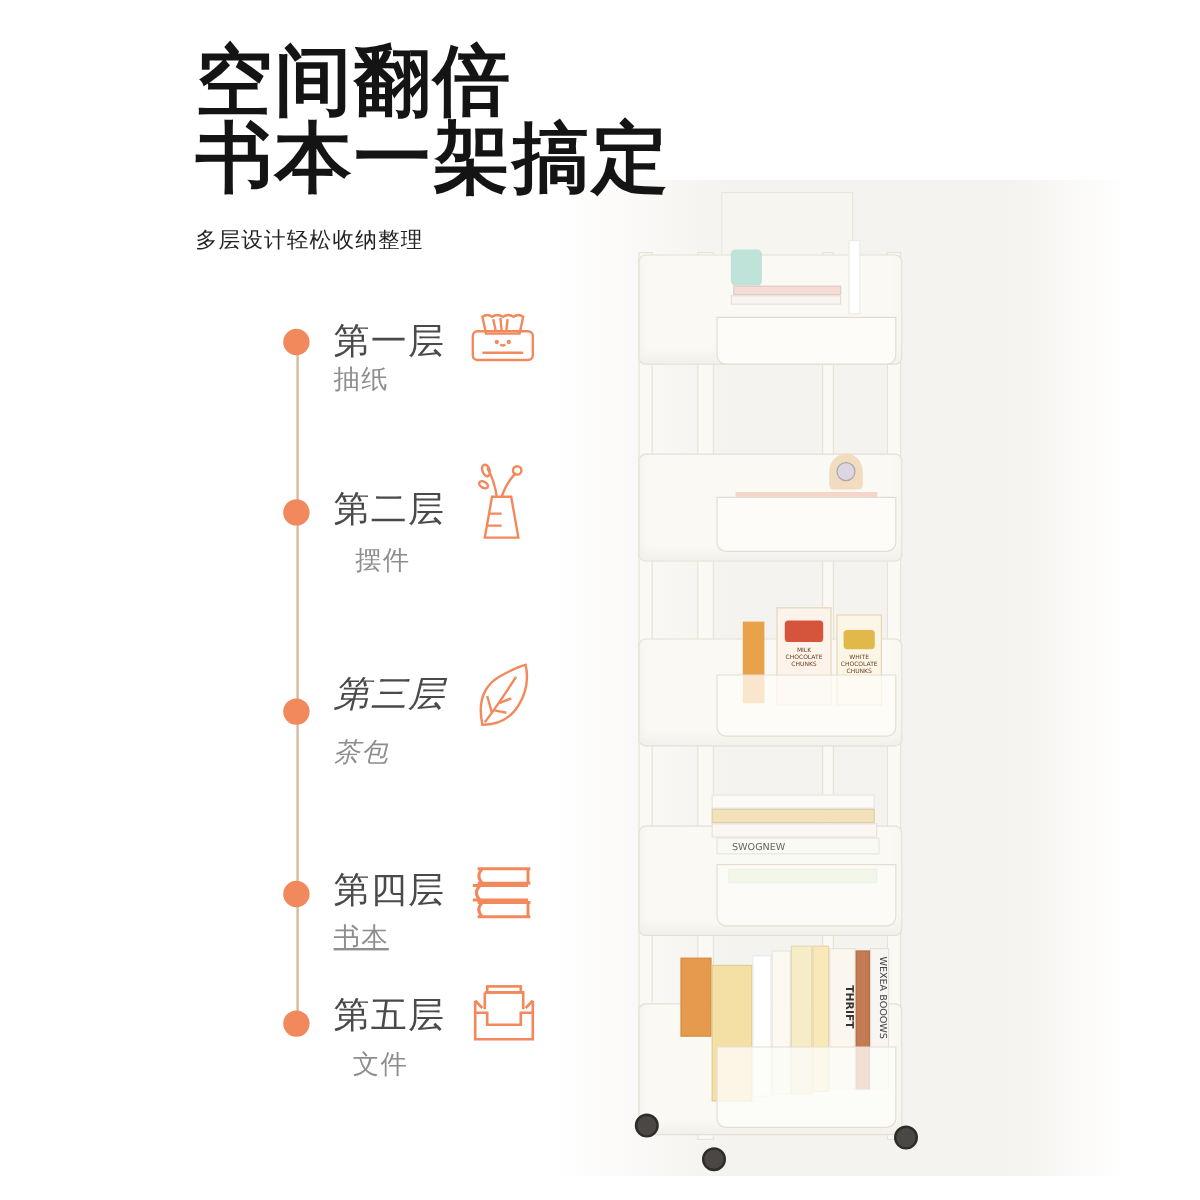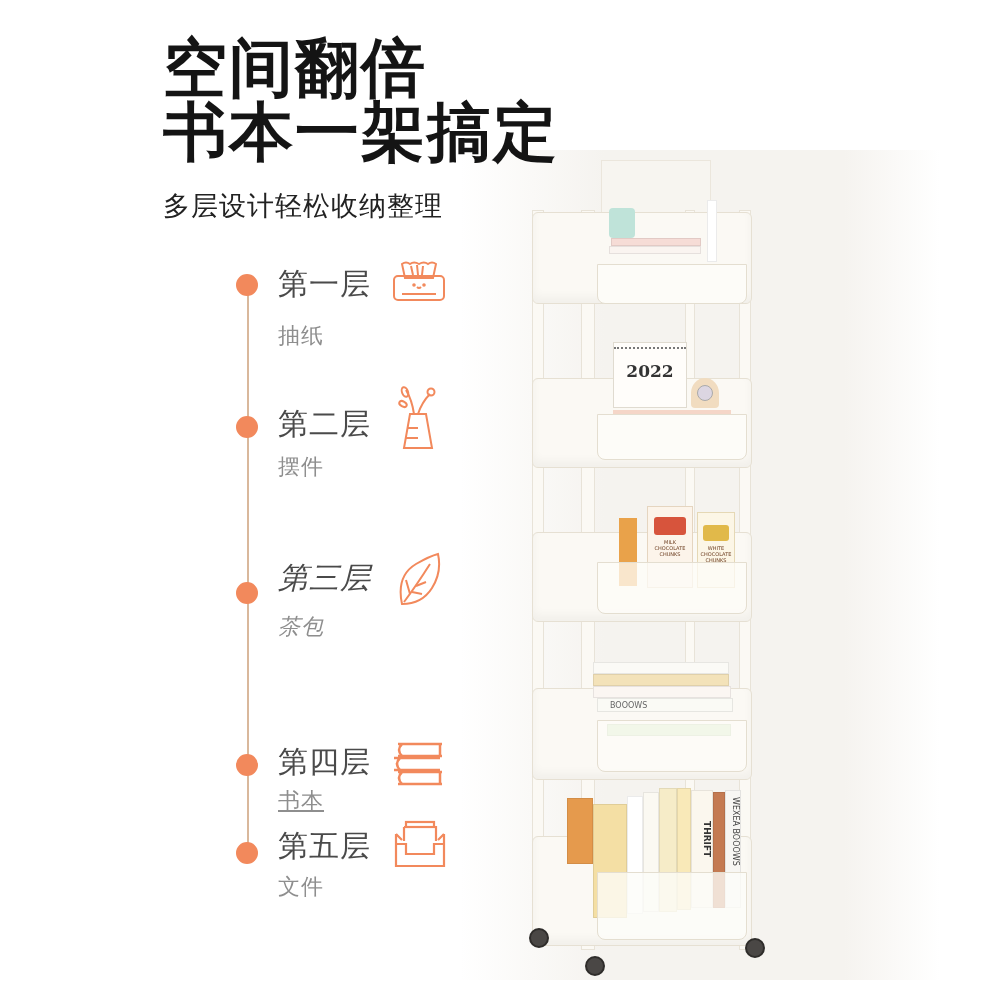--- a/index.html
+++ b/index.html
@@ -3,21 +3,21 @@
 <meta charset="utf-8">
 <style>
   * { margin:0; padding:0; box-sizing:border-box; }
   html, body { width:1000px; height:1000px; background:#ffffff; overflow:hidden; }
   body { font-family: "DejaVu Sans", sans-serif; position:relative; }
   .bgfade { position:absolute; left:460px; top:150px; width:480px; height:830px;
     background: linear-gradient(90deg, rgba(246,244,240,0) 0%, #f5f3ef 30%, #f5f3ef 80%, rgba(246,244,240,0) 100%); }
   .title { position:absolute; left:163px; font-weight:bold; color:#141414; font-size:64px; letter-spacing:2px; line-height:1; }
   .t1 { top:36px; }
   .t2 { top:100px; }
-  .subtitle { position:absolute; left:163px; top:188px; font-size:27px; color:#222; letter-spacing:1px; }
+  .subtitle { position:absolute; left:163px; top:188px; font-size:18px; color:#222; letter-spacing:1px; }
   .timeline { position:absolute; left:247px; top:284px; width:2px; height:570px; background:#d9b89c; }
   .tier { position:absolute; left:236px; width:240px; height:80px; }
   .dot { position:absolute; left:0; width:22px; height:22px; border-radius:50%; background:#f2895c; }
   .tier-name { position:absolute; left:42px; font-size:30px; color:#4a4a4a; letter-spacing:1px; }
   .tier-sub { position:absolute; left:42px; font-size:22px; color:#8e8e8e; letter-spacing:1px; }
   .tier-icon { position:absolute; left:154px; width:58px; height:58px; }
   .tier-icon svg { width:100%; height:100%; }
   
   .shelf { position:absolute; left:527px; top:200px; width:240px; height:780px; }
   .post { position:absolute; background:#fbf9f4; border:1px solid #e8e3d8; }
@@ -34,38 +34,38 @@
 
 <div class="title t1">空间翻倍</div>
 <div class="title t2">书本一架搞定</div>
 <div class="subtitle">多层设计轻松收纳整理</div>
 
 <div class="timeline"></div>
 
 <div class="tier" style="top:262px;">
   <div class="dot" style="top:12px;"></div>
   <div class="tier-name" style="top:2px;">第一层</div>
-  <div class="tier-sub" style="top:59px;">抽纸</div>
+  <div class="tier-sub" style="top:39px;">抽纸</div>
   <div class="tier-icon" style="top:-6px;">
     <svg viewBox="0 0 58 58" fill="none" stroke="#f2895c" stroke-width="2">
       <path d="M12 8 q4 -3 8 0 q4 -3 9 0 q5 -3 9 0 q4 -3 8 0 l-3 14 h-28 z"></path>
       <path d="M21 10 l2 9 M27 9 l1 10 M33 10 l-1 9"></path>
       <rect x="4" y="20" width="50" height="24" rx="4"></rect>
       <path d="M12 38 h34"></path>
       <circle cx="24" cy="29" r="0.8" fill="#f2895c"></circle>
         <circle cx="34" cy="29" r="0.8" fill="#f2895c"></circle>
       <path d="M27 31 q2 2 4 0"></path>
     </svg>
   </div>
 </div>
 
 <div class="tier" style="top:400px;">
   <div class="dot" style="top:16px;"></div>
   <div class="tier-name" style="top:4px;">第二层</div>
-  <div class="tier-sub" style="top:52px;">摆件</div>
+  <div class="tier-sub" style="top:52px;margin-left:18px;">摆件</div>
   <div class="tier-icon" style="top:-16px;left:160px;width:44px;height:70px;">
     <svg viewBox="0 0 44 70" fill="none" stroke="#f2895c" stroke-width="2">
       <path d="M18 30 q-2 -14 -8 -24"></path>
       <ellipse cx="9" cy="8" rx="3" ry="5" transform="rotate(-20 9 8)"></ellipse>
       <ellipse cx="7" cy="20" rx="2.5" ry="4" transform="rotate(-60 7 20)"></ellipse>
       <path d="M22 30 q4 -12 12 -20"></path>
       <circle cx="35" cy="8" r="3.5"></circle>
       <path d="M14 30 h16 l6 34 h-28 z"></path>
       <path d="M12 44 h10 M10 54 h12"></path>
     </svg>
@@ -78,38 +78,38 @@
   <div class="tier-sub" style="top:54px;font-style:italic;">茶包</div>
   <div class="tier-icon" style="top:-6px;left:160px;width:46px;height:60px;">
     <svg viewBox="0 0 46 60" fill="none" stroke="#f2895c" stroke-width="2">
       <path d="M6 52 q-6 -28 14 -40 q14 -8 22 -10 q4 18 -6 34 q-10 16 -30 16 z"></path>
       <path d="M8 50 q12 -16 26 -38"></path>
       <path d="M14 42 l-4 -14 M20 34 l10 -4 M16 40 l10 2"></path>
     </svg>
   </div>
 </div>
 
-<div class="tier" style="top:740px;">
+<div class="tier" style="top:720px;">
   <div class="dot" style="top:14px;"></div>
   <div class="tier-name" style="top:2px;">第四层</div>
   <div class="tier-sub" style="top:46px;text-decoration:underline;">书本</div>
   <div class="tier-icon" style="top:0px;left:156px;width:54px;height:46px;">
     <svg viewBox="0 0 54 46" fill="none" stroke="#f2895c" stroke-width="2.5">
       <path d="M6 4 h44 M10 4 q-6 6 0 12 M6 16 h44"></path>
       <path d="M2 18 h46 M8 18 q-6 6 0 12 M2 30 h46"></path>
       <path d="M6 32 h44 M10 32 q-6 6 0 12 M6 44 h44"></path>
       <path d="M48 4 v12 M48 32 v12"></path>
     </svg>
   </div>
 </div>
 
 <div class="tier" style="top:826px;">
   <div class="dot" style="top:16px;"></div>
   <div class="tier-name" style="top:0px;">第五层</div>
-  <div class="tier-sub" style="top:46px;">文件</div>
+  <div class="tier-sub" style="top:46px;margin-left:16px;">文件</div>
   <div class="tier-icon" style="top:-8px;left:156px;width:56px;height:52px;">
     <svg viewBox="0 0 56 52" fill="none" stroke="#f2895c" stroke-width="2.2">
       <rect x="14" y="4" width="28" height="5"></rect>
       <path d="M12 9 h32 v14"></path>
       <path d="M12 9 v14"></path>
       <path d="M4 16 l6 6 v0 M52 16 l-6 6"></path>
       <path d="M4 16 v32 h48 v-32"></path>
       <path d="M4 26 h10 v10 h28 v-10 h10"></path>
     </svg>
   </div>
@@ -125,24 +125,20 @@
   <div class="post" style="left:212px;top:10px;width:12px;height:740px;"></div>
 
   <div class="bin" style="top:12px;height:92px;"></div>
   <div class="item" style="left:82px;top:8px;width:26px;height:30px;background:#bfe3d9;border-radius:4px;"></div>
   <div class="book" style="left:84px;top:38px;width:90px;height:8px;background:#f6dcd6;"></div>
   <div class="book" style="left:82px;top:46px;width:92px;height:8px;background:#faf4f0;"></div>
   <div class="book" style="left:180px;top:0px;width:10px;height:62px;background:#ffffff;"></div>
   <div class="lip" style="top:64px;height:40px;"></div>
 
   <div class="bin" style="top:178px;height:90px;"></div>
-  <div class="item" style="left:86px;top:142px;width:74px;height:66px;background:#fffdfa;border:1px solid #e0dbd0;">
-    <div style="height:6px;border-bottom:2px dotted #777;"></div>
-    <div style="text-align:center;font-family:'DejaVu Serif',serif;font-size:17px;font-weight:bold;color:#333;margin-top:12px;">2022</div>
-  </div>
   <div class="item" style="left:164px;top:178px;width:28px;height:30px;background:#f1dcc0;border-radius:50% 50% 4px 4px;">
     <div style="margin:7px auto 0;width:16px;height:16px;border-radius:50%;background:#dcd6e2;border:1px solid #aaa;"></div>
   </div>
   <div class="item" style="left:86px;top:210px;width:118px;height:6px;background:#f5d6c8;"></div>
   <div class="lip" style="top:214px;height:46px;"></div>
 
   <div class="bin" style="top:332px;height:90px;"></div>
   <div class="item" style="left:92px;top:318px;width:18px;height:68px;background:#e9a24a;"></div>
   <div class="item" style="left:120px;top:306px;width:46px;height:82px;background:#fcf4ea;border:1px solid #e5d5c0;">
     <div style="height:18px;background:#d7543c;margin:10px 6px 0;border-radius:3px;"></div>
@@ -151,21 +147,21 @@
   <div class="item" style="left:170px;top:312px;width:38px;height:76px;background:#fcf6e6;border:1px solid #e5d8b5;">
     <div style="height:16px;background:#e1b94a;margin:12px 5px 0;border-radius:3px;"></div>
     <div style="font-size:5px;color:#6a3a1c;text-align:center;margin-top:4px;">WHITE CHOCOLATE CHUNKS</div>
   </div>
   <div class="lip" style="top:362px;height:52px;background:rgba(253,252,248,0.75);"></div>
 
   <div class="bin" style="top:488px;height:92px;"></div>
   <div class="book" style="left:66px;top:462px;width:136px;height:12px;background:#fbfaf6;"></div>
   <div class="book" style="left:66px;top:474px;width:136px;height:12px;background:#f3e2b9;"></div>
   <div class="book" style="left:66px;top:486px;width:138px;height:12px;background:#fbf6f2;"></div>
-  <div class="book" style="left:70px;top:498px;width:136px;height:14px;background:#fafaf5;font-size:8px;color:#666;padding-left:12px;line-height:13px;">BOOOWS</div>
+  <div class="book" style="left:70px;top:498px;width:136px;height:14px;background:#fafaf5;font-size:8px;color:#666;padding-left:12px;line-height:13px;">SWOGNEW</div>
   <div class="book" style="left:80px;top:524px;width:124px;height:12px;background:#d8eac6;"></div>
   <div class="lip" style="top:520px;height:52px;background:rgba(253,252,248,0.7);"></div>
 
   <div class="bin" style="top:636px;height:110px;"></div>
   <div class="book" style="left:40px;top:598px;width:26px;height:66px;background:#e59a4d;"></div>
   <div class="book" style="left:66px;top:604px;width:34px;height:114px;background:#f4dfa4;"></div>
   <div class="book" style="left:100px;top:596px;width:16px;height:118px;background:#ffffff;"></div>
   <div class="book" style="left:116px;top:592px;width:16px;height:120px;background:#fbf9f2;"></div>
   <div class="book" style="left:132px;top:588px;width:18px;height:124px;background:#f6ecc8;"></div>
   <div class="book" style="left:150px;top:588px;width:14px;height:122px;background:#f9e9b8;"></div>

